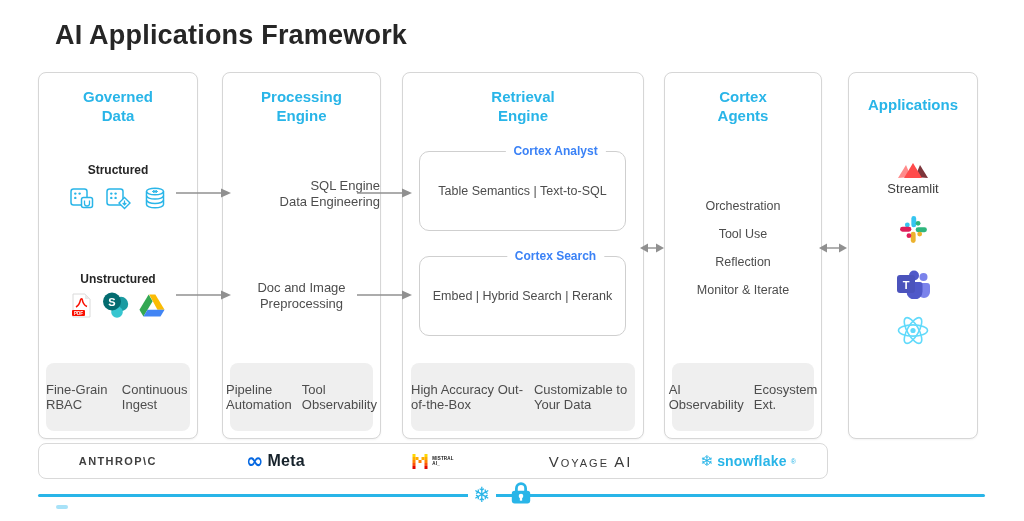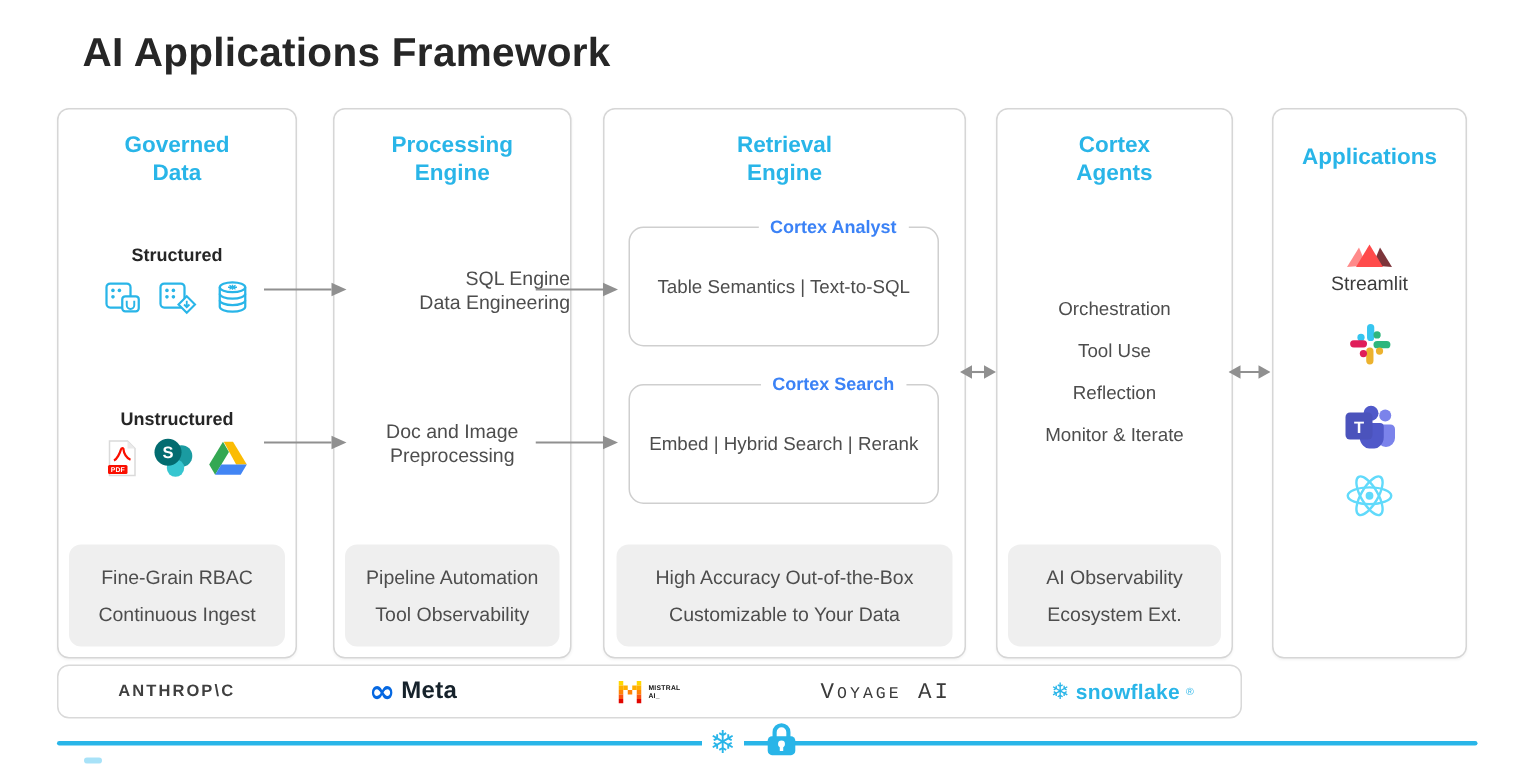--- a/index.html
+++ b/index.html
@@ -6,38 +6,38 @@
   .canvas{position:relative;width:1024px;height:521px;background:#fff;overflow:hidden;
           font-family:"Liberation Sans","DejaVu Sans",sans-serif;}
   .title{position:absolute;left:55px;top:20px;font-size:27px;font-weight:700;color:#262626;letter-spacing:.2px;}
   .col{position:absolute;top:72px;height:365px;background:#fff;border:1px solid #D6D6D6;border-radius:8px;
        box-shadow:0 1px 2px rgba(0,0,0,.05);}
   .col-header{position:absolute;top:14px;left:0;right:0;text-align:center;font-size:15px;line-height:19px;
               font-weight:700;color:#29B5E8;}
   .sec-label{position:absolute;left:0;right:0;text-align:center;font-size:12px;font-weight:700;color:#262626;}
   .icon-row{position:absolute;left:0;right:0;display:flex;justify-content:center;align-items:center;gap:10px;}
   .chip{position:absolute;left:7px;right:7px;top:290px;height:68px;background:#EFEFEF;border-radius:8px;
-        display:flex;flex-direction:column;justify-content:center;align-items:center;gap:10px;
+        display:flex;flex-direction:row;justify-content:center;align-items:center;gap:10px;
         font-size:13px;color:#4D4D4D;}
   .blocktext{position:absolute;left:0;right:0;text-align:center;font-size:13px;line-height:16px;color:#4D4D4D;}
   .cortex-box{position:absolute;left:16px;width:205px;height:78px;border:1px solid #CFCFCF;border-radius:10px;
               display:flex;align-items:center;justify-content:center;}
   .cortex-box-title{position:absolute;top:-8px;left:50%;transform:translateX(-50%);background:#fff;
                     padding:0 8px;font-size:12px;font-weight:700;color:#3b82f6;white-space:nowrap;margin-left:33px;}
   .cortex-box-content{font-size:12.5px;color:#4D4D4D;text-align:right;padding:0 4px;}
   .agent-list{position:absolute;top:119px;left:0;right:0;text-align:center;font-size:12.5px;line-height:28px;color:#4D4D4D;}
   .arrow{position:absolute;}
   .partner-bar{position:absolute;left:38px;top:443px;width:788px;height:34px;border:1px solid #D9D9D9;
                border-radius:8px;background:#fff;display:flex;align-items:center;}
   .partner-cell{flex:1;display:flex;align-items:center;justify-content:center;gap:4px;}
   .anthropic-text{font-size:11px;font-weight:700;letter-spacing:1.4px;color:#3F3F3F;}
   .meta-infinity{font-family:"DejaVu Sans",sans-serif;font-size:21px;font-weight:700;color:#0668E1;line-height:14px;}
   .meta-text{font-size:16px;font-weight:700;color:#16222B;letter-spacing:.2px;}
   .mistral-text{font-size:4.5px;font-weight:700;color:#111;line-height:5px;letter-spacing:.2px;}
-  .voyage-text{font-variant-caps:small-caps;font-size:15px;letter-spacing:2px;color:#3A3A3A;font-weight:500;font-family:Liberation Mono, monospace;}
+  .voyage-text{font-variant-caps:small-caps;font-size:15px;letter-spacing:2px;color:#3A3A3A;font-weight:500;}
   .sf-glyph{font-family:"DejaVu Sans",sans-serif;color:#29B5E8;}
   .sf-word{font-size:14px;font-weight:600;color:#29B5E8;letter-spacing:.2px;}
   .sf-reg{font-size:7px;color:#29B5E8;vertical-align:super;}
   .bottom-line{position:absolute;left:38px;top:494px;width:947px;height:3px;background:#29B5E8;border-radius:2px;}
   .bottom-sf{position:absolute;left:468px;top:483px;font-size:21px;line-height:24px;background:#fff;
              padding:0 5px;z-index:2;}
   .bottom-lock{position:absolute;left:508px;top:481px;z-index:2;}
   .watermark{position:absolute;left:56px;top:505px;width:12px;height:4px;background:rgba(61,190,240,.45);border-radius:2px;}
   .app-label{position:absolute;left:0;right:0;top:108px;text-align:center;font-size:13px;color:#3C3C3C;}
   .app-icon{position:absolute;left:0;right:0;display:flex;justify-content:center;}

